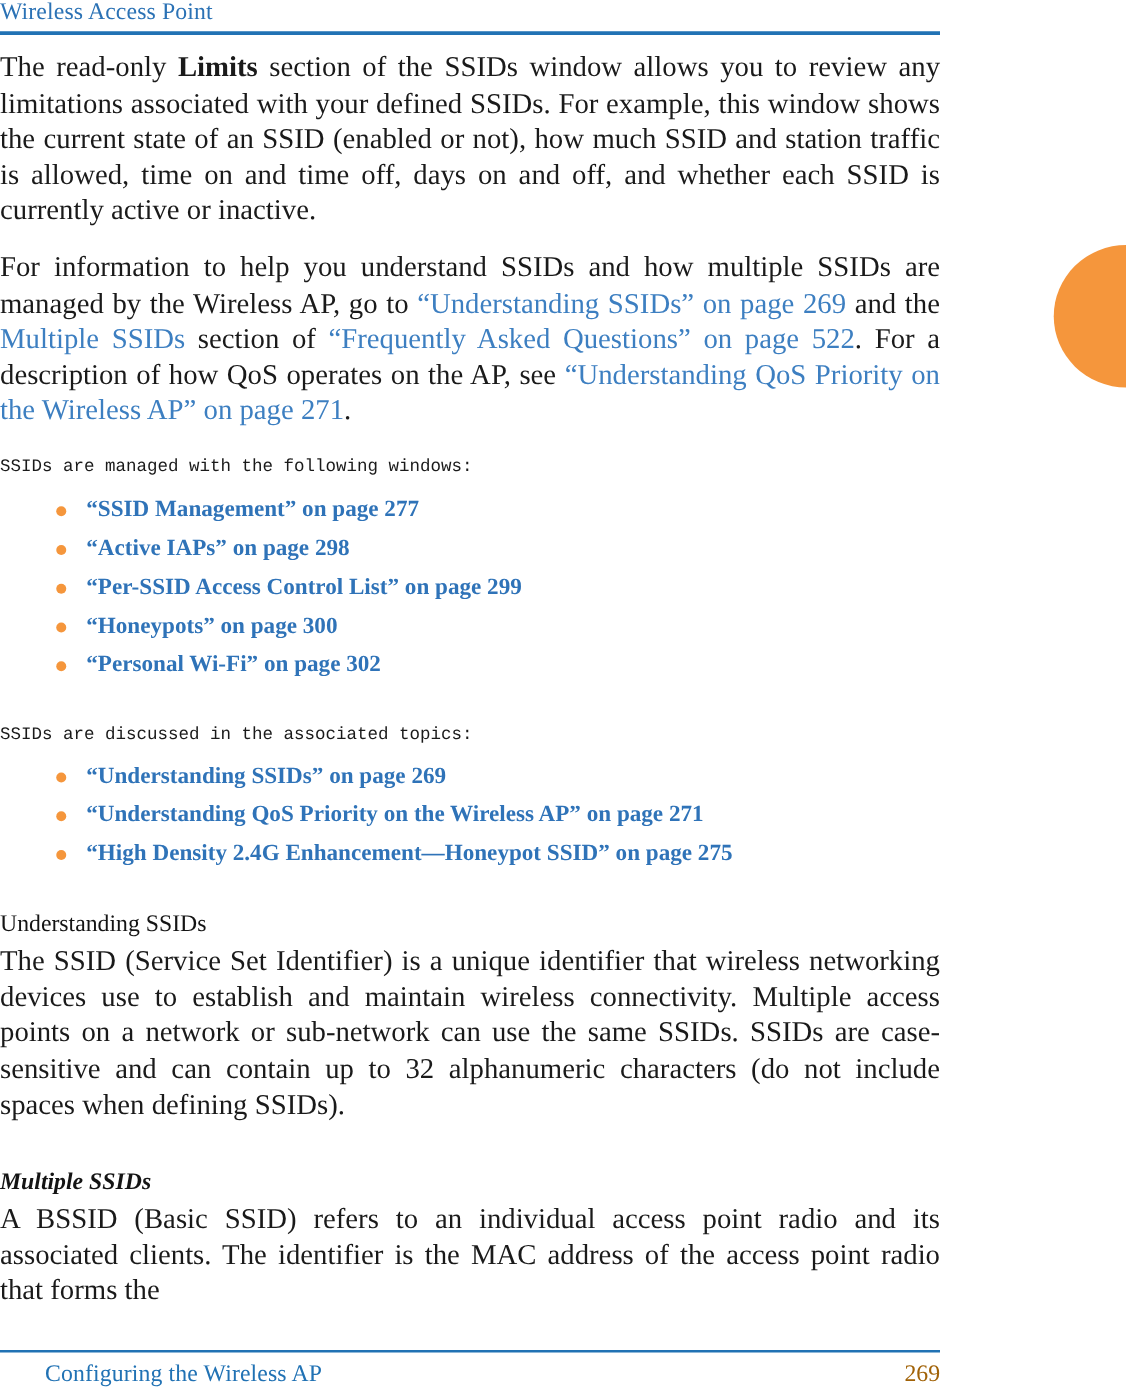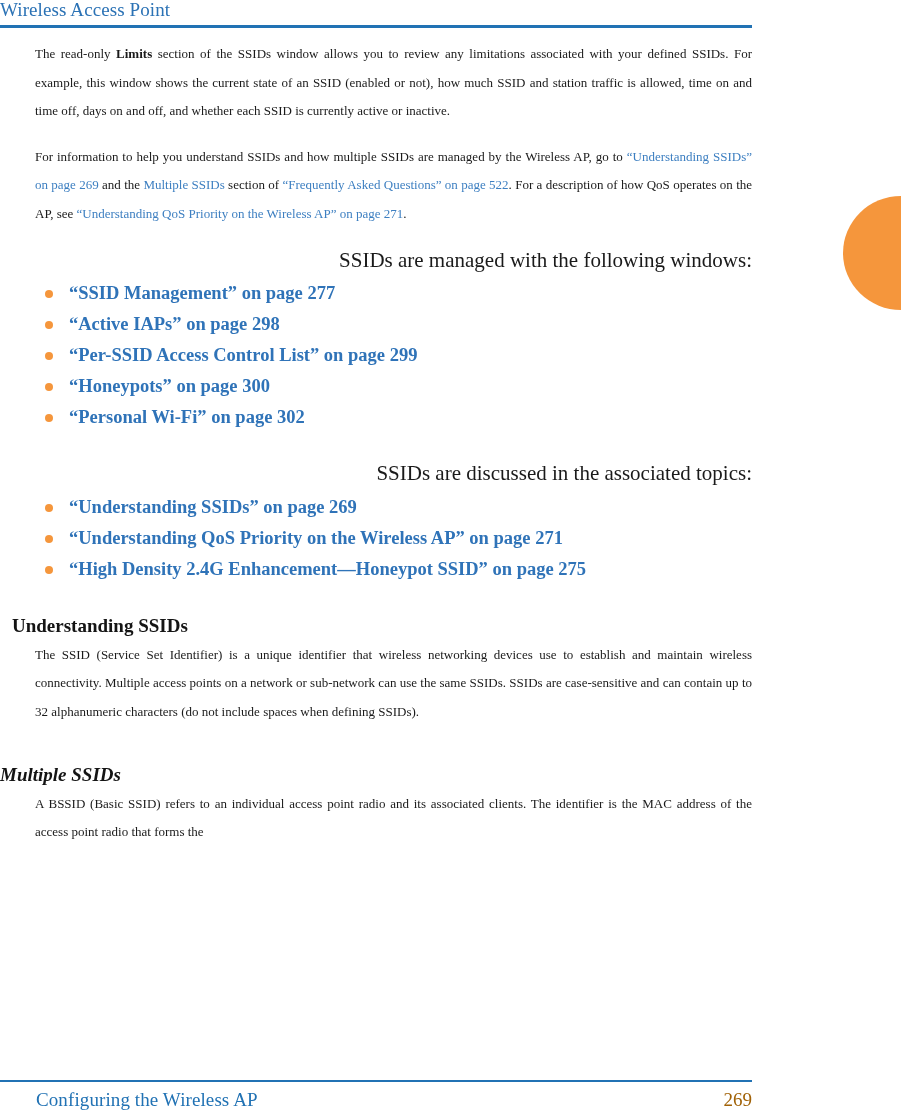--- a/index.html
+++ b/index.html
@@ -59,34 +59,34 @@
 
   
   .content {
     position: absolute;
     left: 0;
     top: 40px;
     width: 752px;
   }
 
   p.body {
-    font-size: 13px;
+    font-size: 23px;
     line-height: 28.6px;
     text-align: justify;
     text-justify: inter-word;
     margin: 0 0 17px 0;
-    padding-left: 35px;
   }
   p.body.last-of-block { margin-bottom: 0; }
 
   p.lead {
-    font-size: 21px;
+    font-size: 14px;
     line-height: 28.6px;
     margin: 0 0 8px 0;
-    text-align: right;
+    text-align: left;
+    font-family: Liberation Mono, monospace;
   }
 
   b.strong { font-weight: bold; }
   span.link {
     color: #3d7fc1;
   }
 
   
   ul.bullets {
     list-style: none;
@@ -112,22 +112,22 @@
     border-radius: 50%;
     background: #f5963c;
   }
   ul.bullets.tight li {
     margin-bottom: 8px;
   }
 
   
   h3.sub {
     font-size: 19px;
-    font-weight: bold;
-    margin: 0 0 2px 12px;
+    font-weight: normal;
+    margin: 0 0 2px 0;
     line-height: 26px;
     color: #141414;
   }
   h4.subsub {
     font-size: 19px;
     font-weight: bold;
     font-style: italic;
     margin: 0 0 2px 0;
     line-height: 26px;
     color: #141414;

